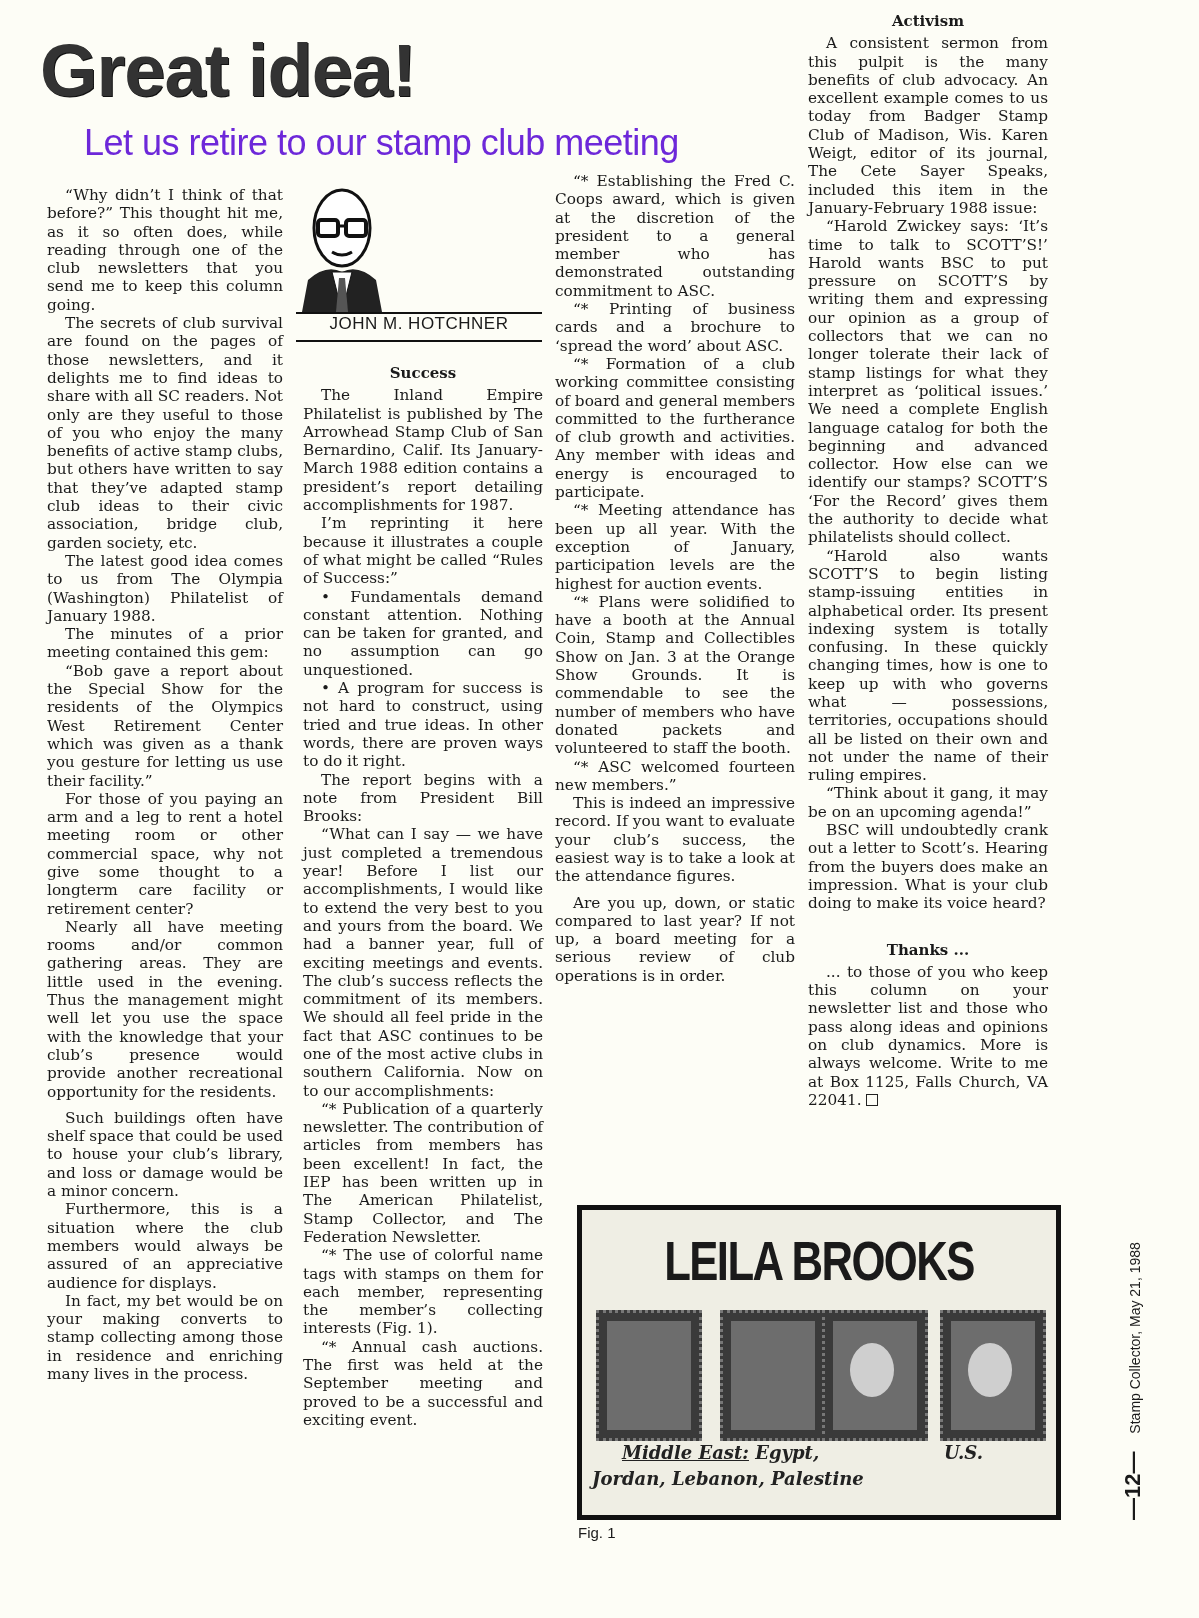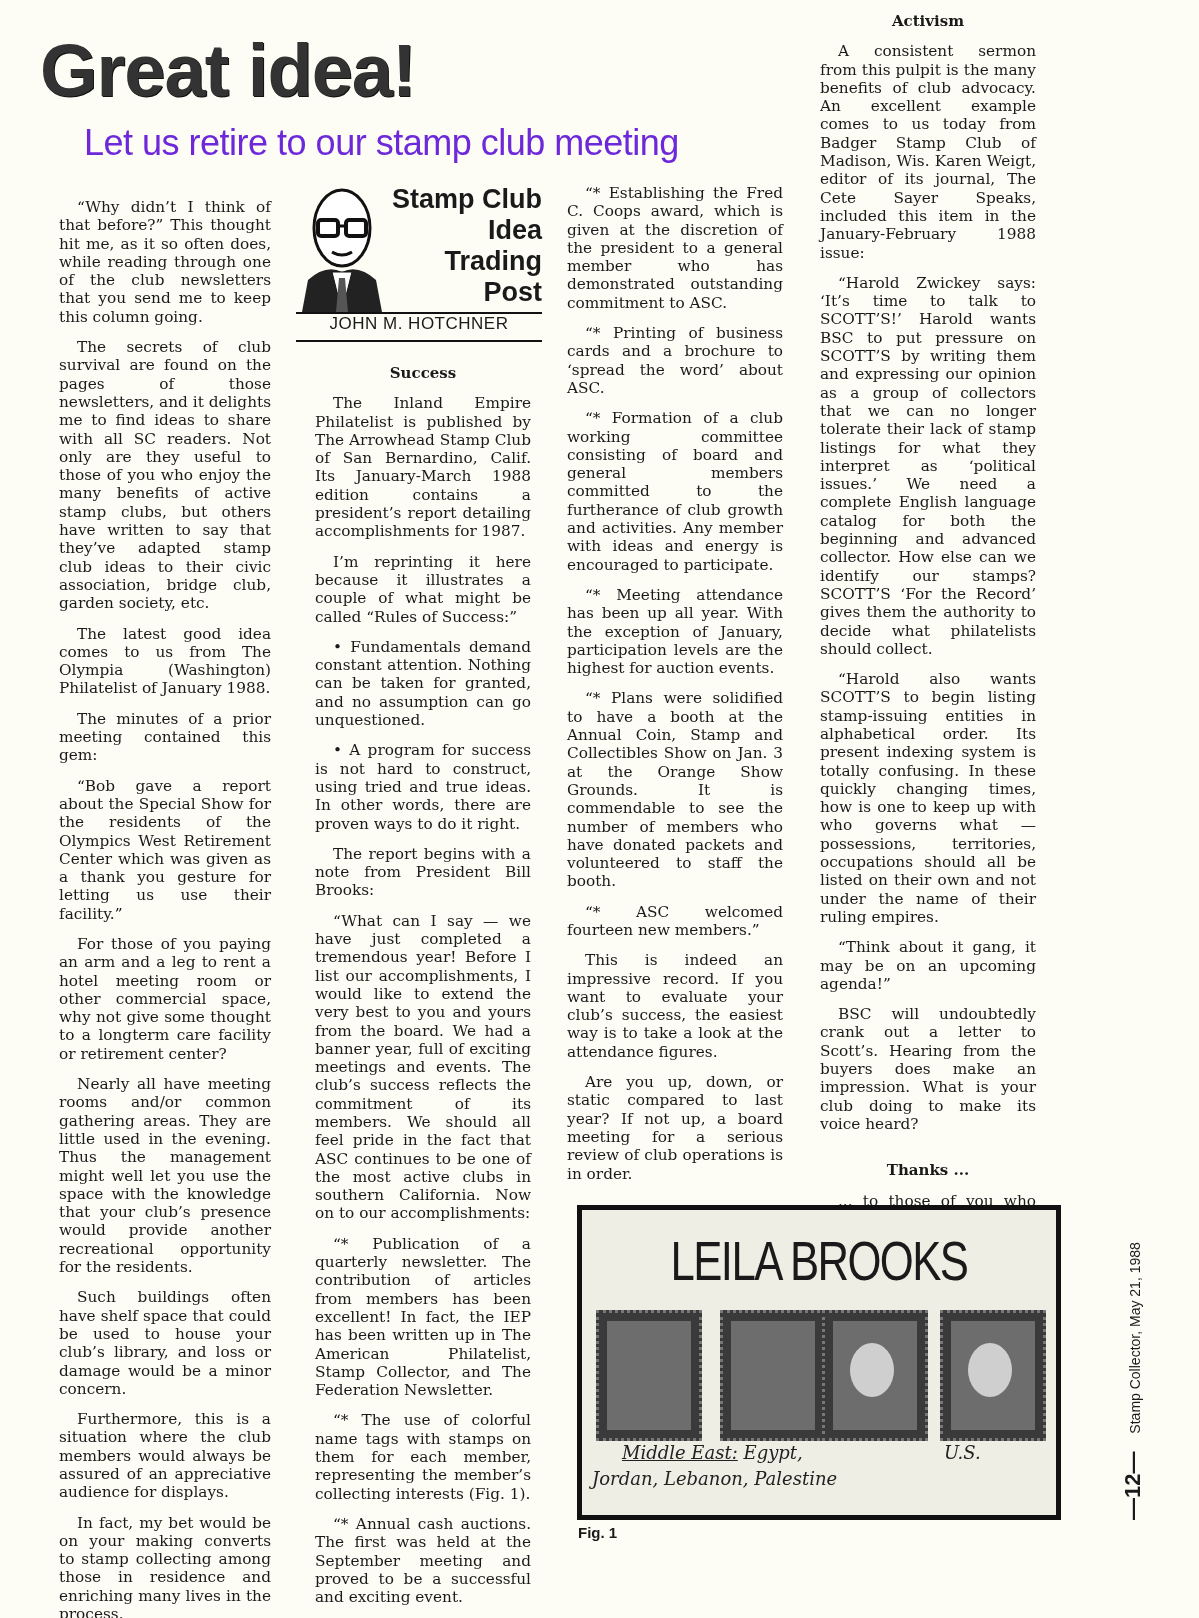--- a/index.html
+++ b/index.html
@@ -16,21 +16,21 @@
   }
   .subhead {
     position: absolute; left: 84px; top: 122px;
     font-family: "Liberation Sans", sans-serif; font-size: 36px; color: #6d28d9;
     letter-spacing: -0.5px;
   }
   .col {
     position: absolute; font-size: 15.3px; line-height: 18.3px;
     text-align: justify; hyphens: manual;
   }
-  .col p { margin: 12px; text-indent: 18px; }
+  .col p { margin: 0; text-indent: 18px; }
   .col p.gap { margin-top: 8px; }
   .col h3 {
     margin: 0 0 4px 0; text-align: center; font-size: 15px; font-weight: bold;
     font-family: "DejaVu Serif", serif;
   }
   .col1 { left: 47px; top: 186px; width: 236px; }
   .col2 { left: 303px; top: 364px; width: 240px; }
   .col3 { left: 555px; top: 172px; width: 240px; }
   .col4 { left: 808px; top: 12px; width: 240px; }
   .col4 h3.thanks { margin-top: 28px; }
@@ -43,21 +43,21 @@
     font-family: "Liberation Sans", sans-serif; font-weight: bold;
     font-size: 27px; line-height: 31px; color: #1a1a1a;
   }
   .rule { position: absolute; left: 0; width: 246px; height: 2px; background: #111; }
   .byline {
     position: absolute; left: 0; width: 246px; top: 134px; text-align: center;
     font-family: "Liberation Sans", sans-serif; font-size: 17px; letter-spacing: 0.5px;
   }
   .figure {
     position: absolute; left: 577px; top: 1205px; width: 474px; height: 305px;
-    border: 5px solid #111; background: #efeee4;
+    border: 5px solid #111; background: #efeee4; font-weight: bold;
   }
   .fig-name {
     position: absolute; left: 0; right: 0; top: 18px; text-align: center;
     font-family: "Liberation Sans", sans-serif; font-size: 56px;
     letter-spacing: -2px; transform: scaleX(0.78); color: #1a1a1a;
   }
   .stamp {
     position: absolute; top: 100px; width: 100px; height: 125px;
     background: #3a3a3a; border: 3px dotted #777;
   }
@@ -67,21 +67,21 @@
   .handwrite {
     position: absolute; font-family: "DejaVu Serif", serif; font-style: italic;
     font-size: 18px; color: #222;
   }
   .hw1 { left: 40px; top: 232px; }
   .hw1 u { text-decoration: underline; }
   .hw2 { left: 10px; top: 258px; }
   .hw3 { left: 362px; top: 232px; }
   .caption {
     position: absolute; left: 578px; top: 1524px;
-    font-family: "Liberation Sans", sans-serif; font-weight: bold; font-size: 15px;
+    font-family: "Liberation Sans", sans-serif; font-weight: normal; font-size: 15px;
   }
   .sideline {
     position: absolute; left: 1120px; top: 1520px; transform-origin: 0 0;
     transform: rotate(-90deg); white-space: nowrap;
     font-family: "Liberation Sans", sans-serif; font-size: 14px;
   }
   .sideline .pg { font-weight: bold; font-size: 22px; margin-right: 14px; }
   .sq { display: inline-block; width: 10px; height: 10px; border: 1px solid #222; vertical-align: -1px; }
 </style>
 </head>
@@ -94,26 +94,20 @@
   <svg class="portrait" viewBox="0 0 92 132">
     <ellipse cx="46" cy="48" rx="28" ry="38" fill="#fff" stroke="#111" stroke-width="3"></ellipse>
     <rect x="22" y="40" width="20" height="16" rx="3" fill="none" stroke="#111" stroke-width="4"></rect>
     <rect x="50" y="40" width="20" height="16" rx="3" fill="none" stroke="#111" stroke-width="4"></rect>
     <line x1="42" y1="46" x2="50" y2="46" stroke="#111" stroke-width="3"></line>
     <path d="M36 72 Q46 78 56 72" stroke="#111" stroke-width="3" fill="none"></path>
     <path d="M6 132 L12 100 Q30 84 46 92 Q62 84 80 100 L86 132 Z" fill="#222"></path>
     <path d="M36 92 L46 132 L56 92 Z" fill="#fff" stroke="#111"></path>
     <path d="M43 98 L49 98 L52 132 L40 132 Z" fill="#555"></path>
   </svg>
-  <div class="logo-title">
-    <div>Stamp Club</div>
-    <div>Idea</div>
-    <div>Trading</div>
-    <div>Post</div>
-  </div>
   <div class="rule" style="top:132px"></div>
   <div class="byline">JOHN M. HOTCHNER</div>
   <div class="rule" style="top:160px"></div>
 </div>
 
 <div class="col col1">
   <p>“Why didn’t I think of that before?” This thought hit me, as it so often does, while reading through one of the club newsletters that you send me to keep this column going.</p>
   <p>The secrets of club survival are found on the pages of those newsletters, and it delights me to find ideas to share with all SC readers. Not only are they useful to those of you who enjoy the many benefits of active stamp clubs, but others have written to say that they’ve adapted stamp club ideas to their civic association, bridge club, garden society, etc.</p>
   <p>The latest good idea comes to us from The Olympia (Washington) Philatelist of January 1988.</p>
   <p>The minutes of a prior meeting contained this gem:</p>

